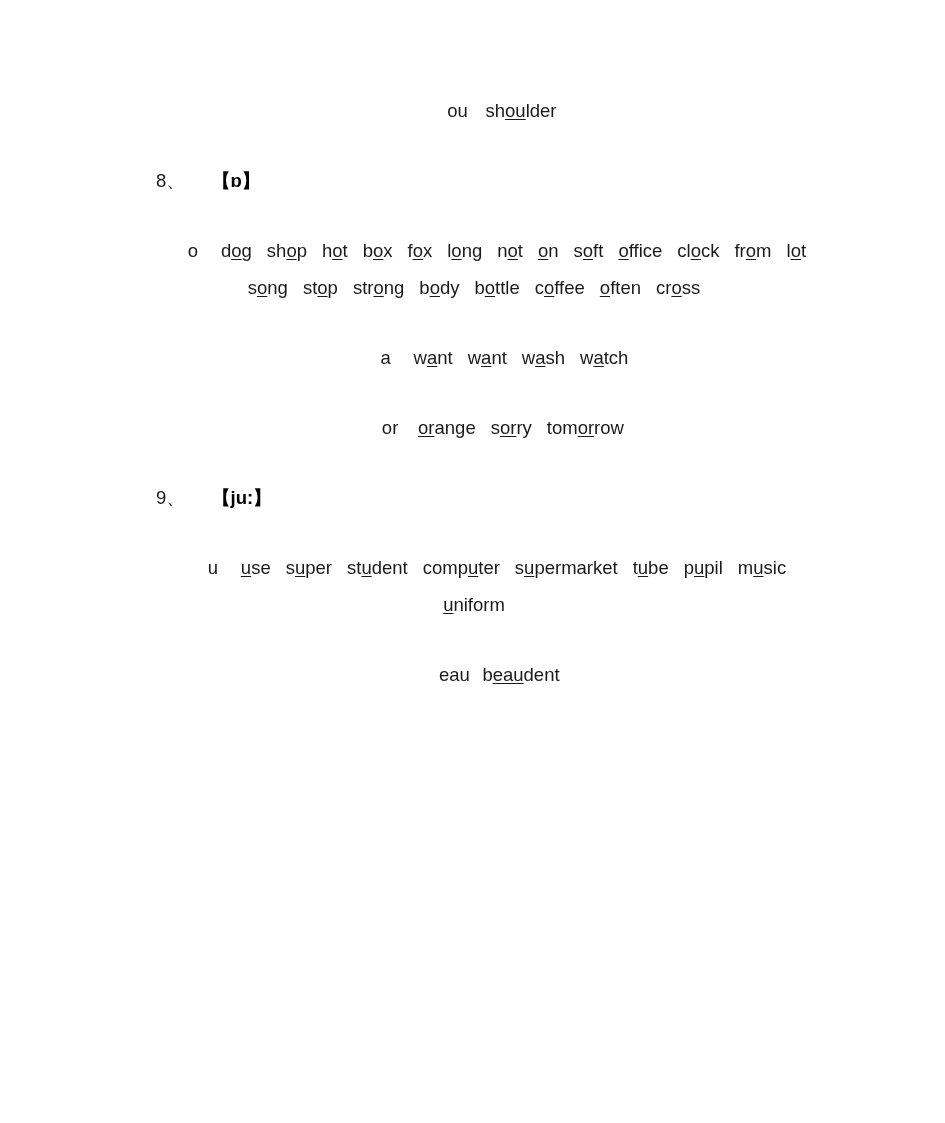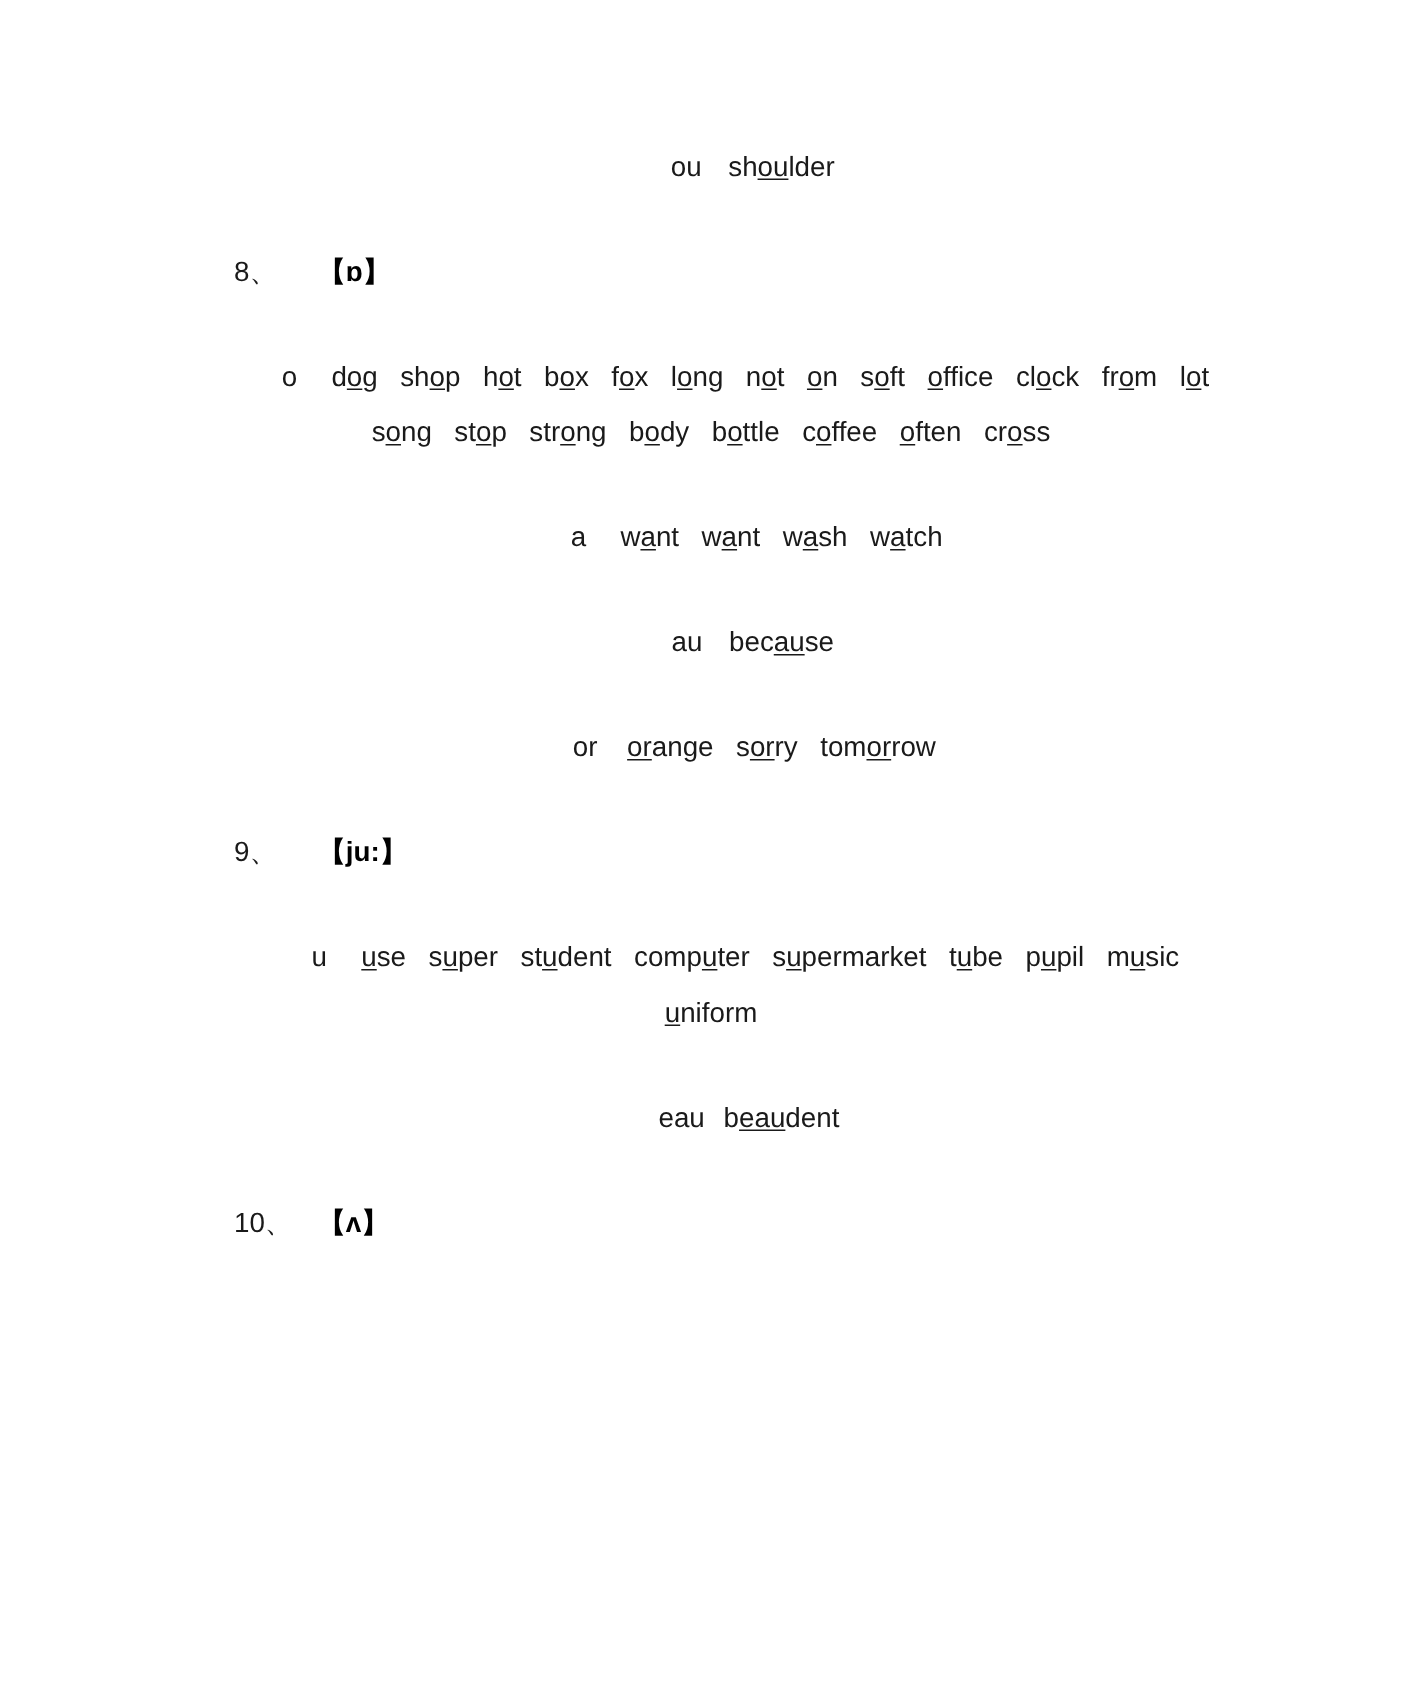--- a/index.html
+++ b/index.html
@@ -87,20 +87,18 @@
 </style>
 </head>
 <body>
 
 <div class="page">
   <div class="content">
       <div class="row"><span class="label">ou</span><span class="words"><span class="w"><span>sh</span><span class="u">ou</span><span>lder</span></span></span></div>
       <div class="section"><span class="sec-num">8、</span><span class="sec-phon">【ɒ】</span></div>
       <div class="row"><span class="label">o</span><span class="words"><span class="w"><span>d</span><span class="u">o</span><span>g</span></span><span class="w"><span>sh</span><span class="u">o</span><span>p</span></span><span class="w"><span>h</span><span class="u">o</span><span>t</span></span><span class="w"><span>b</span><span class="u">o</span><span>x</span></span><span class="w"><span>f</span><span class="u">o</span><span>x</span></span><span class="w"><span>l</span><span class="u">o</span><span>ng</span></span><span class="w"><span>n</span><span class="u">o</span><span>t</span></span><span class="w"><span class="u">o</span><span>n</span></span><span class="w"><span>s</span><span class="u">o</span><span>ft</span></span><span class="w"><span class="u">o</span><span>ffice</span></span><span class="w"><span>cl</span><span class="u">o</span><span>ck</span></span><span class="w"><span>fr</span><span class="u">o</span><span>m</span></span><span class="w"><span>l</span><span class="u">o</span><span>t</span></span><span class="w"><span>s</span><span class="u">o</span><span>ng</span></span><span class="w"><span>st</span><span class="u">o</span><span>p</span></span><span class="w"><span>str</span><span class="u">o</span><span>ng</span></span><span class="w"><span>b</span><span class="u">o</span><span>dy</span></span><span class="w"><span>b</span><span class="u">o</span><span>ttle</span></span><span class="w"><span>c</span><span class="u">o</span><span>ffee</span></span><span class="w"><span class="u">o</span><span>ften</span></span><span class="w"><span>cr</span><span class="u">o</span><span>ss</span></span></span></div>
       <div class="row"><span class="label">a</span><span class="words"><span class="w"><span>w</span><span class="u">a</span><span>nt</span></span><span class="w"><span>w</span><span class="u">a</span><span>nt</span></span><span class="w"><span>w</span><span class="u">a</span><span>sh</span></span><span class="w"><span>w</span><span class="u">a</span><span>tch</span></span></span></div>
-      <div class="row"><span class="label">au</span><span class="words"><span class="w"><span>bec</span><span class="u">au</span><span>se</span></span></span></div>
       <div class="row"><span class="label">or</span><span class="words"><span class="w"><span class="u">or</span><span>ange</span></span><span class="w"><span>s</span><span class="u">or</span><span>ry</span></span><span class="w"><span>tom</span><span class="u">or</span><span>row</span></span></span></div>
       <div class="section"><span class="sec-num">9、</span><span class="sec-phon">【ju:】</span></div>
       <div class="row"><span class="label">u</span><span class="words"><span class="w"><span class="u">u</span><span>se</span></span><span class="w"><span>s</span><span class="u">u</span><span>per</span></span><span class="w"><span>st</span><span class="u">u</span><span>dent</span></span><span class="w"><span>comp</span><span class="u">u</span><span>ter</span></span><span class="w"><span>s</span><span class="u">u</span><span>permarket</span></span><span class="w"><span>t</span><span class="u">u</span><span>be</span></span><span class="w"><span>p</span><span class="u">u</span><span>pil</span></span><span class="w"><span>m</span><span class="u">u</span><span>sic</span></span><span class="w"><span class="u">u</span><span>niform</span></span></span></div>
       <div class="row"><span class="label">eau</span><span class="words"><span class="w"><span>b</span><span class="u">eau</span><span>dent</span></span></span></div>
-      <div class="section"><span class="sec-num">10、</span><span class="sec-phon">【ʌ】</span></div>
     </div>
 </div>
 
 </body></html>

